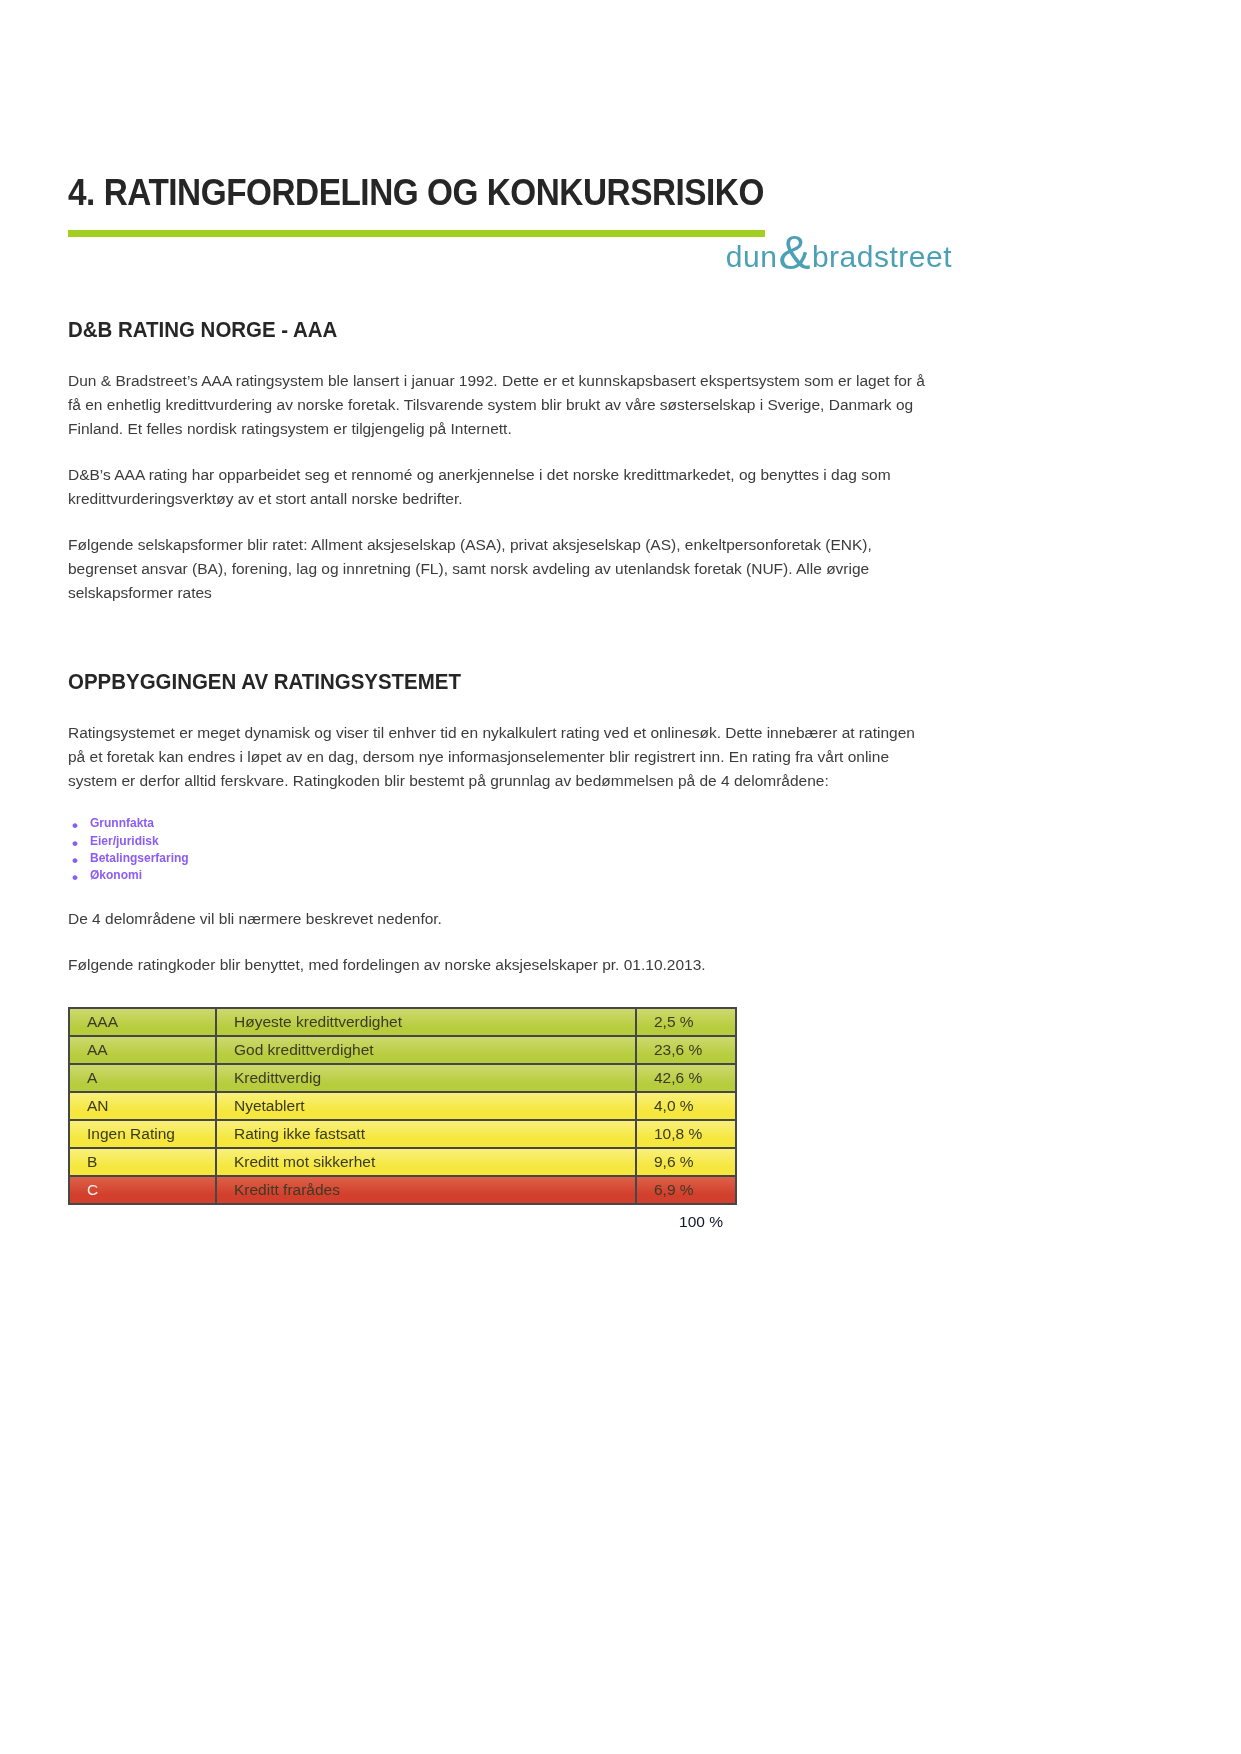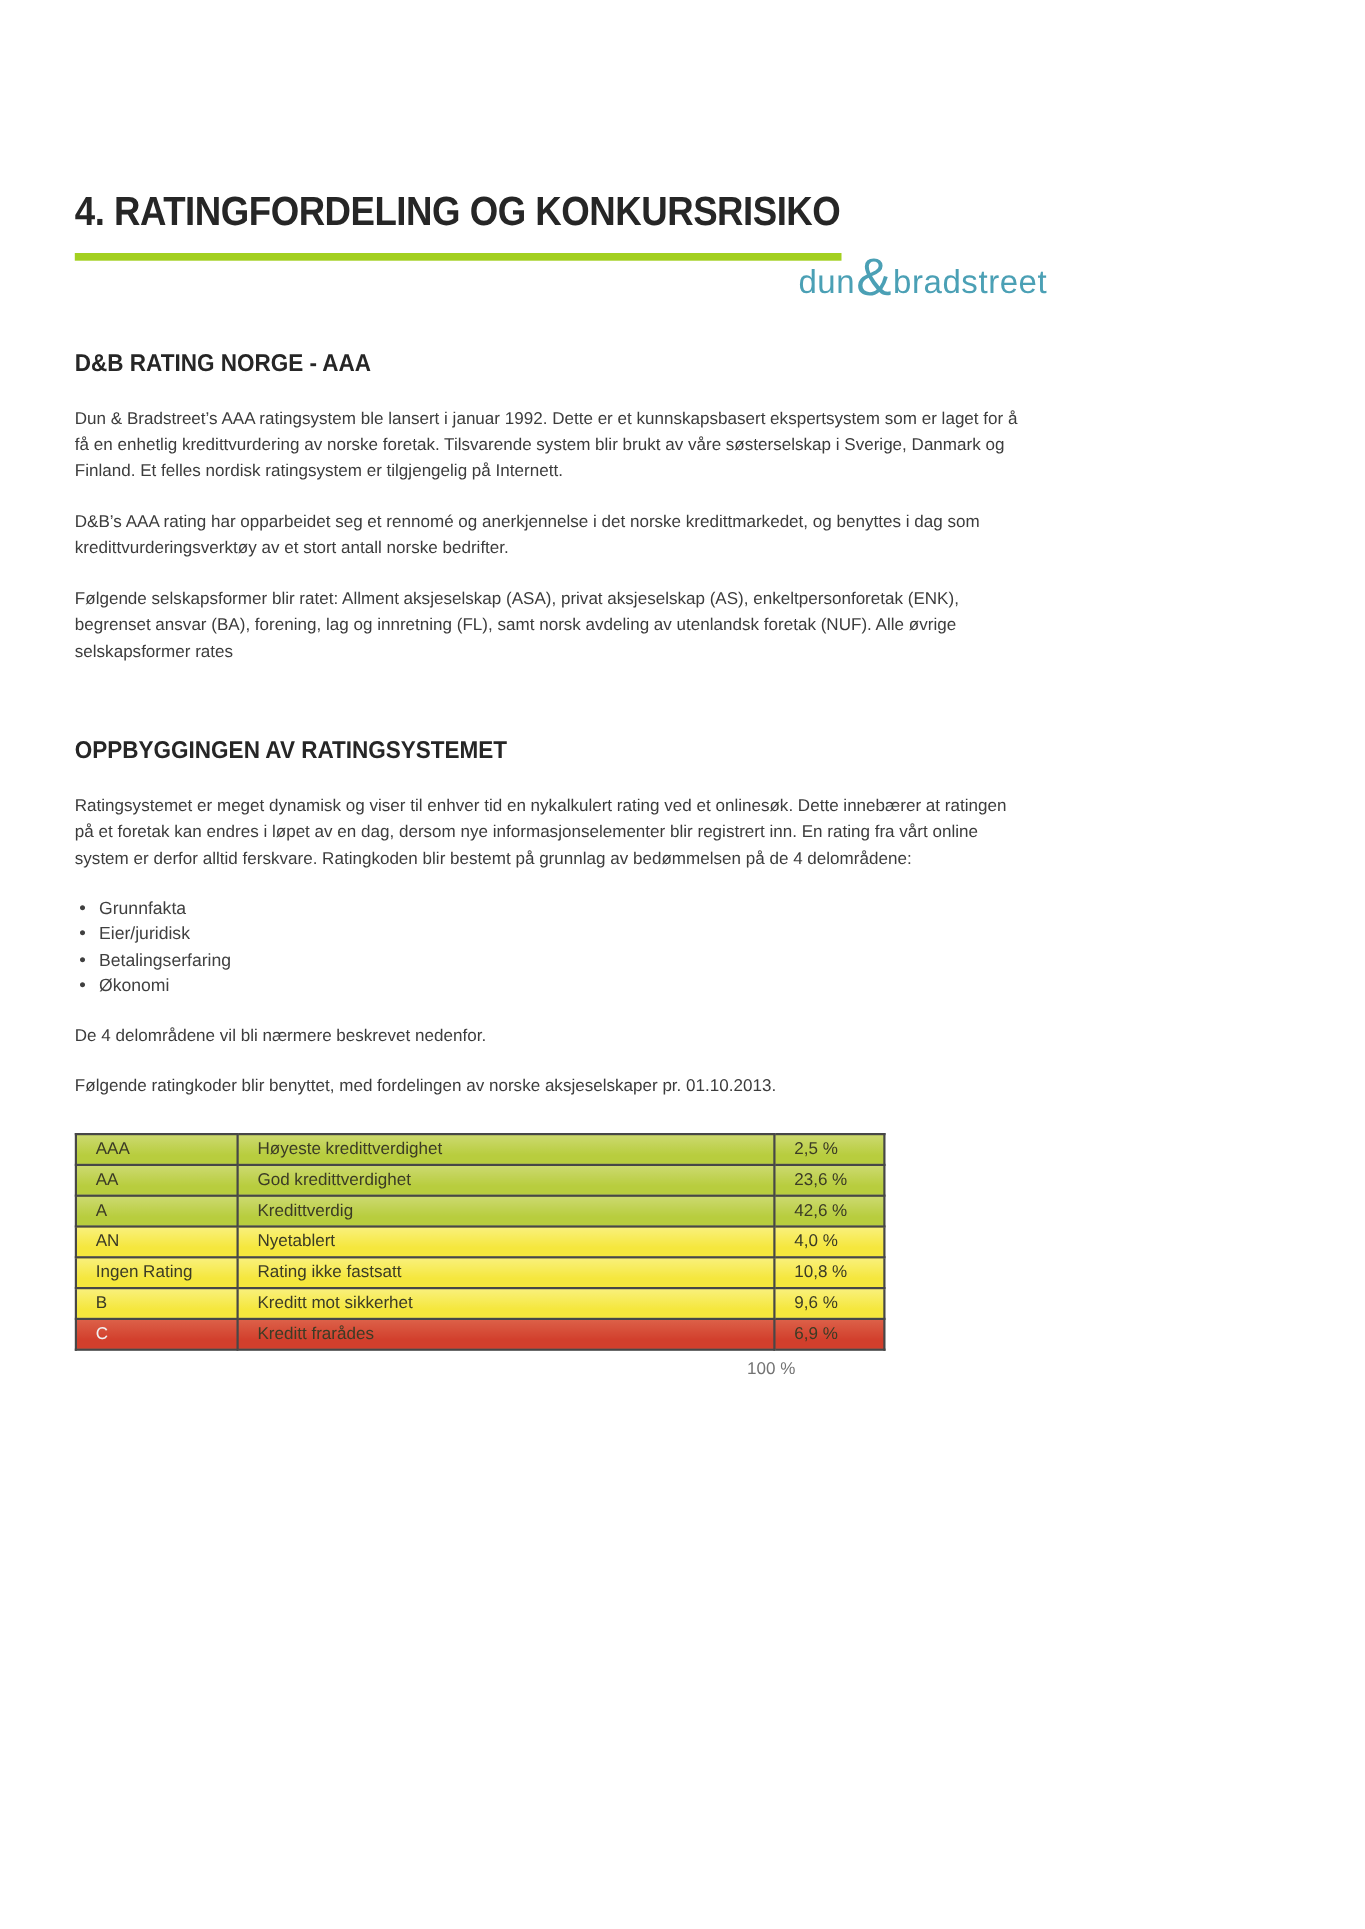--- a/index.html
+++ b/index.html
@@ -51,50 +51,50 @@
   
   p.body-text {
     max-width: 868px;
     font-size: 15.5px; line-height: 1.55; color: #3c3c3c;
     margin-top: 22px;
   }
   h2 + p.body-text { margin-top: 26px; }
 
   ul.bullet-list { margin-top: 22px; list-style: none; }
   ul.bullet-list li {
-    font-size: 16px; line-height: 1.45; color: #404040;
-    padding-left: 22px; position: relative;
+    font-size: 12px; line-height: 1.45; color: #8b5cf6;
+    padding-left: 22px; position: relative; font-weight: bold;
   }
   ul.bullet-list li::before {
     content: "•"; position: absolute; left: 4px; top: -1px; font-size: 17px;
   }
 
   
   table.rating-table {
     border-collapse: collapse;
     margin-top: 30px;
   }
   table.rating-table td {
     border: 2px solid #474747;
     font-size: 15.5px; color: #3b3b25;
     height: 28px; padding: 2px 17px;
     vertical-align: middle;
   }
   td.code { width: 147px; }
-  td.desc { width: 488px; }
+  td.desc { width: 420px; }
   td.pct  { width: 100px; text-align: left; }
 
   tr.green td  { background: linear-gradient(180deg, #ccd96f 0%, var(--row-green, #b8cd3e) 70%); }
   tr.yellow td { background: linear-gradient(180deg, #f9f07b 0%, var(--row-yellow, #f5e73d) 70%); }
   tr.red td    { background: linear-gradient(180deg, #dc6048 0%, var(--row-red, #d23f2c) 70%); }
   tr.red td.code { color: #f2f2f2; }
 
   .total-row {
     width: 667px; text-align: right; padding-right: 12px;
-    font-size: 15.5px; color: #737373; margin-top: 8px;
+    font-size: 15.5px; color: #0f172a; margin-top: 8px;
   }
 </style>
 </head>
 <body>
 
 <div class="page">
 
   <div class="logo">
     <span>dun</span>
       <span class="amp">&amp;</span>

